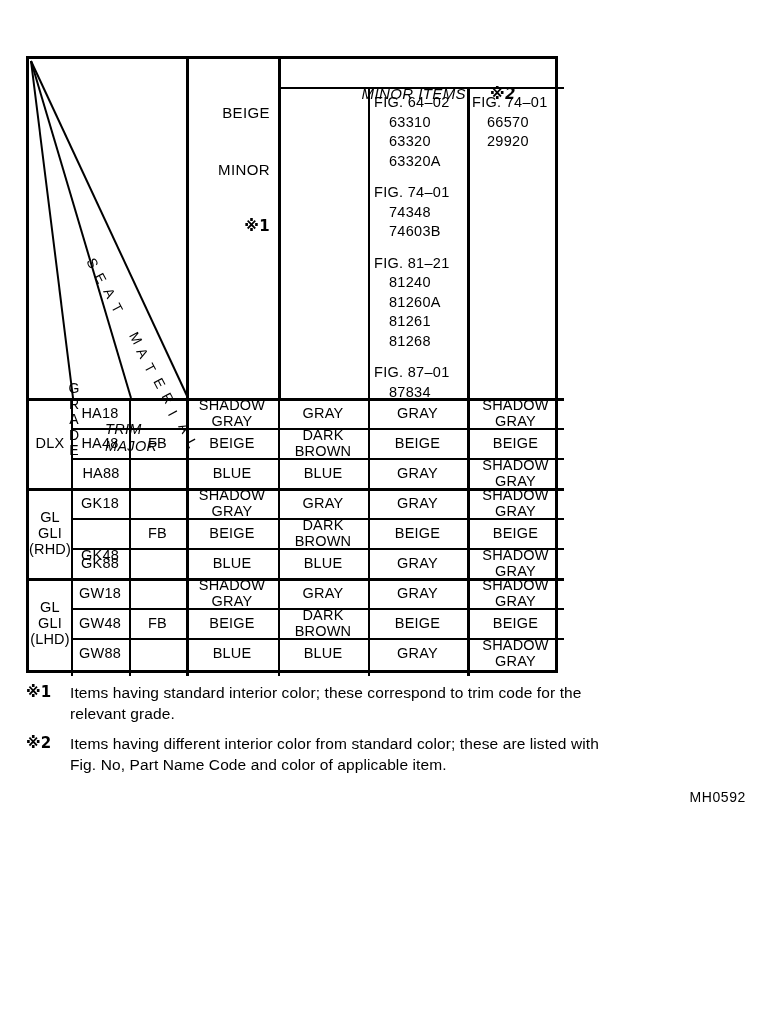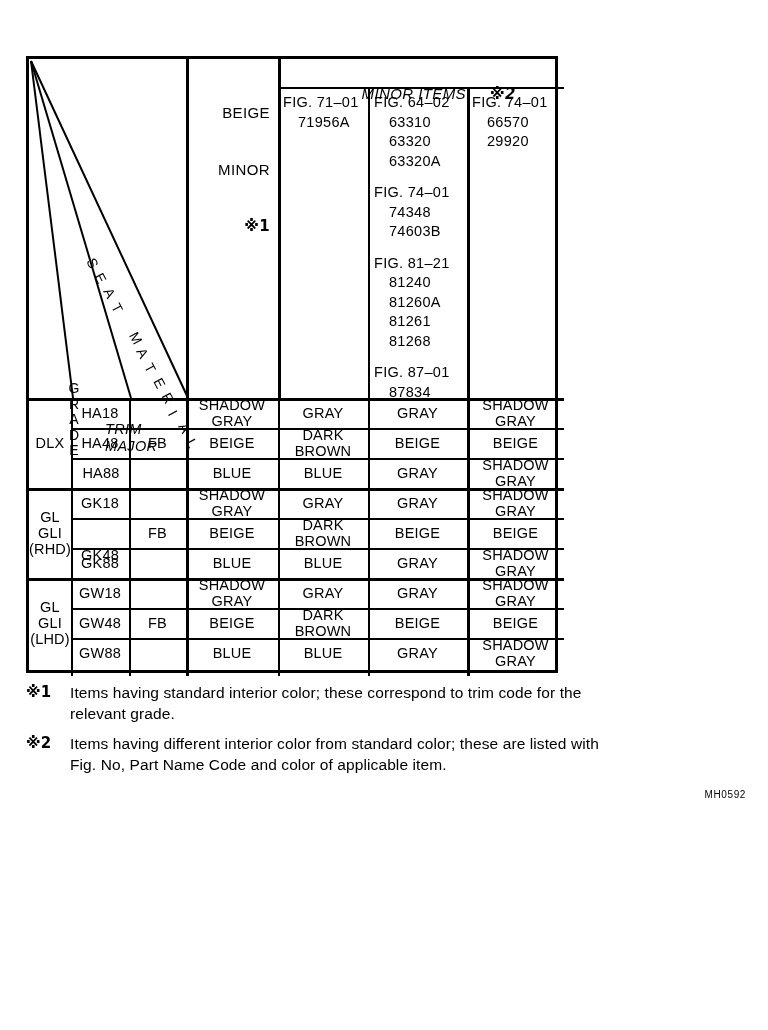--- a/index.html
+++ b/index.html
@@ -147,21 +147,21 @@
   .footnote .fn-body {
     display: block;
     margin-left: 44px;
     white-space: pre-line;
   }
 
   #doc-code {
     position: absolute;
     right: 22px;
     top: 789px;
-    font-size: 10px;
+    font-size: 14px;
     letter-spacing: 0.6px;
   }
 </style>
 </head>
 <body>
 
 <div id="page">
 
   <div id="table-frame">
 
@@ -227,21 +227,20 @@
     <div class="hdr-text hdr-major" style="left:165px; top:6px; width:76px;">
       <div>BEIGE</div>
       <div>MINOR</div>
       <div class="kome">※1</div>
     </div>
 
     <div class="hdr-text" style="left:257px; top:6px; width:278px; text-align:center;font-style:italic;">
       <span>MINOR ITEMS</span><span style="display:inline-block; width:24px;"></span><span class="kome">※2</span>
     </div>
 
-    <div class="fig-block" id="figcol-0" style="left:254px; top:34px; width:82px;"><span class="fig-line">FIG. 71–01</span><span class="pn">71956A</span></div>
     <div class="fig-block" id="figcol-1" style="left:345px; top:34px; width:90px;"><span class="fig-line">FIG. 64–02</span><span class="pn">63310</span><span class="pn">63320</span><span class="pn">63320A</span><span class="gap"></span><span class="fig-line">FIG. 74–01</span><span class="pn">74348</span><span class="pn">74603B</span><span class="gap"></span><span class="fig-line">FIG. 81–21</span><span class="pn">81240</span><span class="pn">81260A</span><span class="pn">81261</span><span class="pn">81268</span><span class="gap"></span><span class="fig-line">FIG. 87–01</span><span class="pn">87834</span></div>
     <div class="fig-block" id="figcol-2" style="left:443px; top:34px; width:90px;"><span class="fig-line">FIG. 74–01</span><span class="pn">66570</span><span class="pn">29920</span></div>
 
     <div id="body-cells">
         <div class="cell" style="left: 0px; width: 42px; top: 339px; height: 90px;">DLX</div>
         <div class="cell" style="left: 100px; width: 57px; top: 339px; height: 90px;">FB</div>
         <div class="cell" style="left: 42px; width: 58px; top: 339px; height: 30px;">HA18</div>
         <div class="cell" style="left: 157px; width: 92px; top: 339px; height: 30px;">SHADOW
 GRAY</div>
         <div class="cell" style="left: 249px; width: 90px; top: 339px; height: 30px;">GRAY</div>

